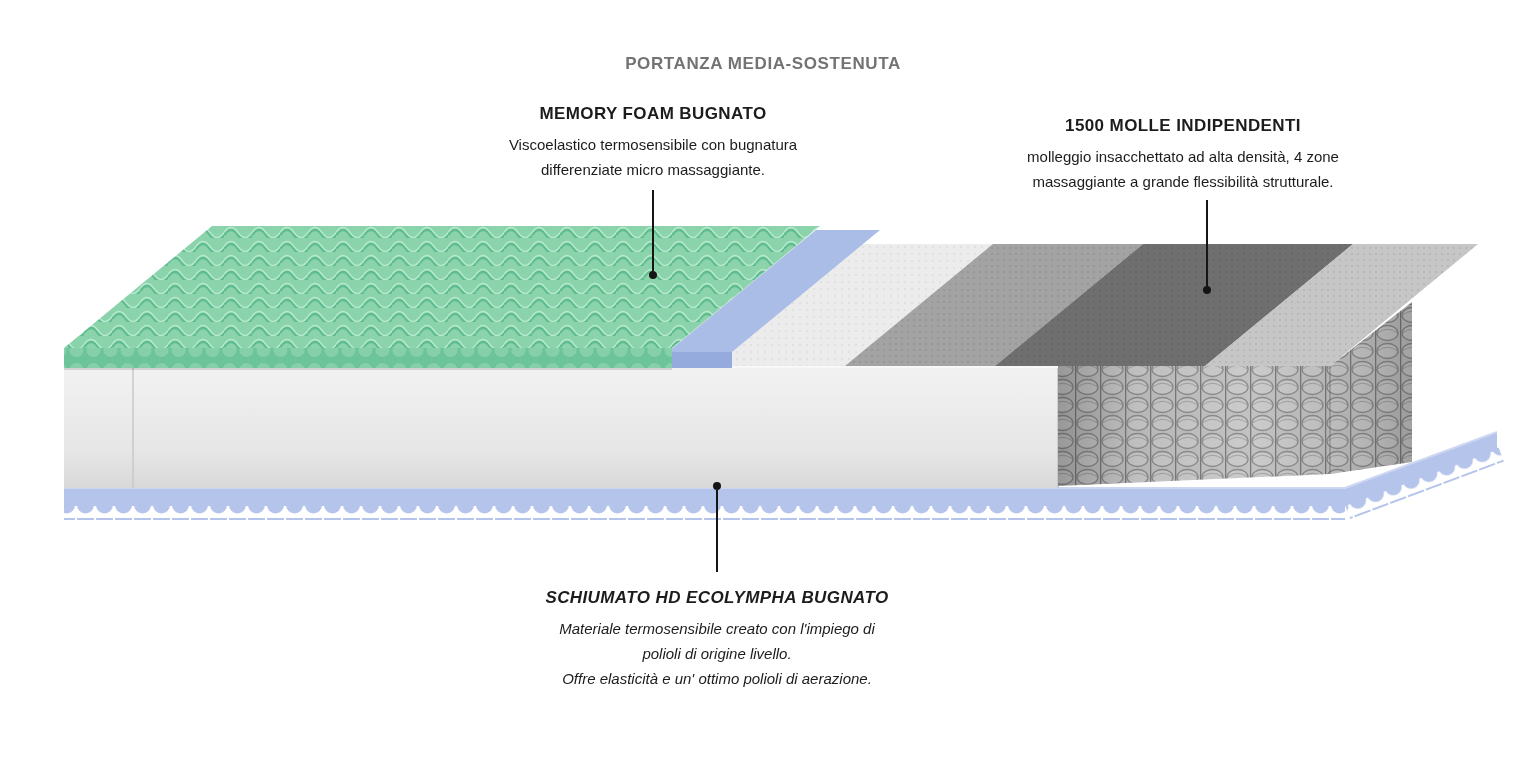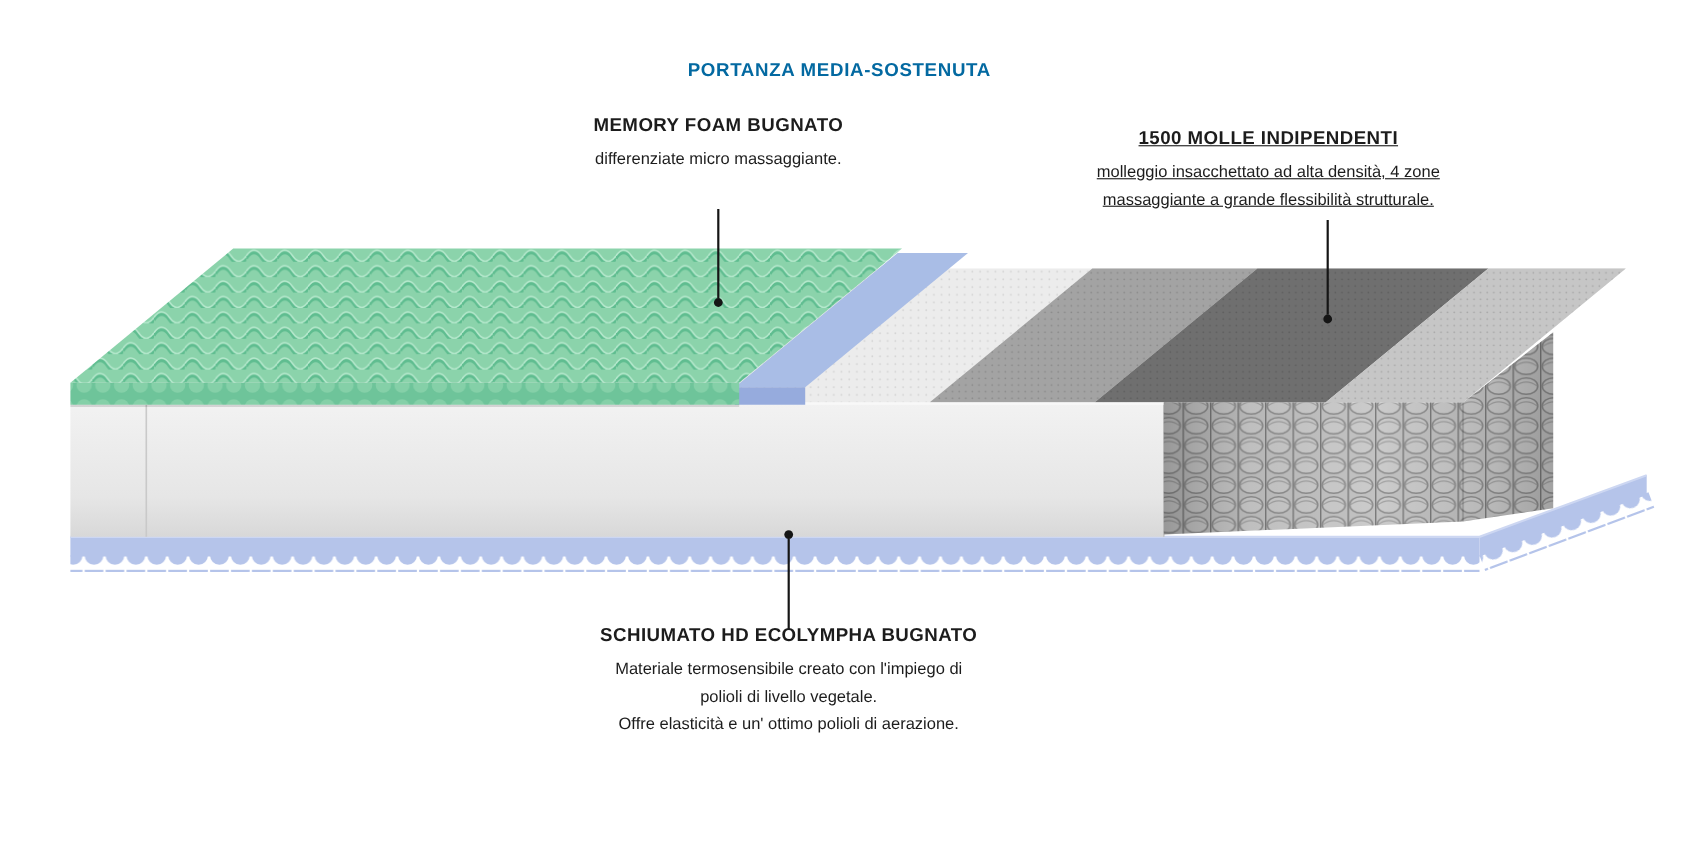--- a/index.html
+++ b/index.html
@@ -10,38 +10,38 @@
     background:#ffffff;
     overflow:hidden;
     font-family:"Liberation Sans",sans-serif;
   }
   .illustration{position:absolute;left:0;top:0;}
   .page-title{
     position:absolute;
     transform:translateX(-50%);
     left:763px;top:54px;
     font-size:17px;font-weight:700;letter-spacing:.6px;
-    color:#0369a1;white-space:nowrap;
+    color:#737373;white-space:nowrap;
   }
   .callout{
     position:absolute;
     transform:translateX(-50%);
     text-align:center;
     color:#1c1c1c;
     white-space:nowrap;
   }
   .callout .heading{
     font-size:17px;font-weight:700;letter-spacing:.4px;margin-bottom:8px;
   }
   .callout .desc{
     font-size:15px;line-height:25px;
   }
   .callout-memory{left:653px;top:104px;}
-  .callout-molle{left:1153px;top:116px;text-decoration:underline;}
-  .callout-schiumato{left:717px;top:568px;}
+  .callout-molle{left:1183px;top:116px;}
+  .callout-schiumato{left:717px;top:588px;font-style:italic;}
 </style>
 </head>
 <body>
 
 <div class="canvas">
 
   <svg class="illustration" width="1533" height="772" viewBox="0 0 1533 772">
     <defs>
       <linearGradient id="coreGrad" x1="0" y1="0" x2="0" y2="1">
         <stop offset="0" stop-color="#f2f2f2"></stop>
@@ -132,29 +132,30 @@
       <circle cx="1207" cy="290" r="4" fill="#151515" stroke="none"></circle>
       <line x1="717" y1="490" x2="717" y2="572"></line>
       <circle cx="717" cy="486" r="4" fill="#151515" stroke="none"></circle>
     </g>
   </svg>
 
   <div class="page-title">PORTANZA MEDIA-SOSTENUTA</div>
 
   <div class="callout callout-memory">
     <div class="heading">MEMORY FOAM BUGNATO</div>
+    <div class="desc">Viscoelastico termosensibile con bugnatura</div>
     <div class="desc">differenziate micro massaggiante.</div>
   </div>
 
   <div class="callout callout-molle">
     <div class="heading">1500 MOLLE INDIPENDENTI</div>
     <div class="desc">molleggio insacchettato ad alta densità, 4 zone</div>
     <div class="desc">massaggiante a grande flessibilità strutturale.</div>
   </div>
 
   <div class="callout callout-schiumato">
     <div class="heading">SCHIUMATO HD ECOLYMPHA BUGNATO</div>
     <div class="desc">Materiale termosensibile creato con l'impiego di</div>
-    <div class="desc">polioli di livello vegetale.</div>
+    <div class="desc">polioli di origine livello.</div>
     <div class="desc">Offre elasticità e un' ottimo polioli di aerazione.</div>
   </div>
 
 </div>
 
 </body></html>

